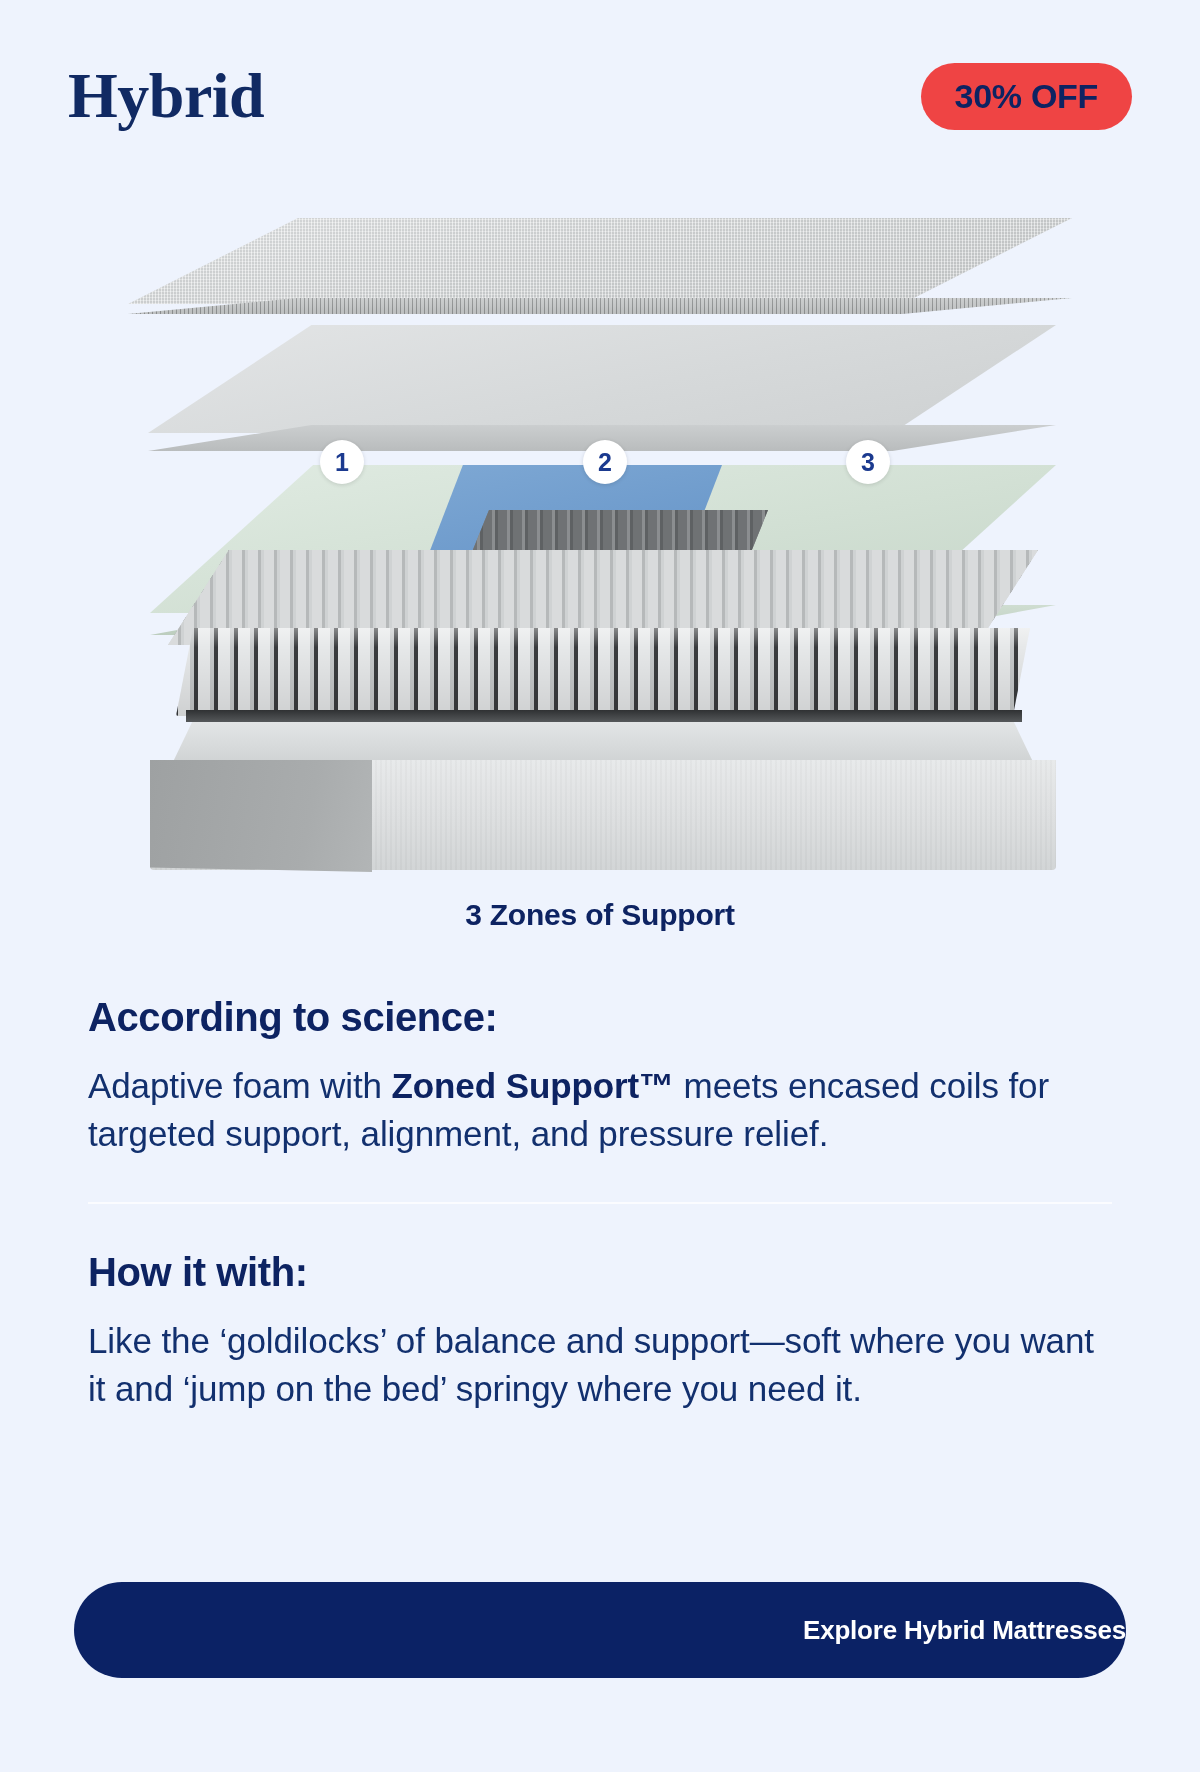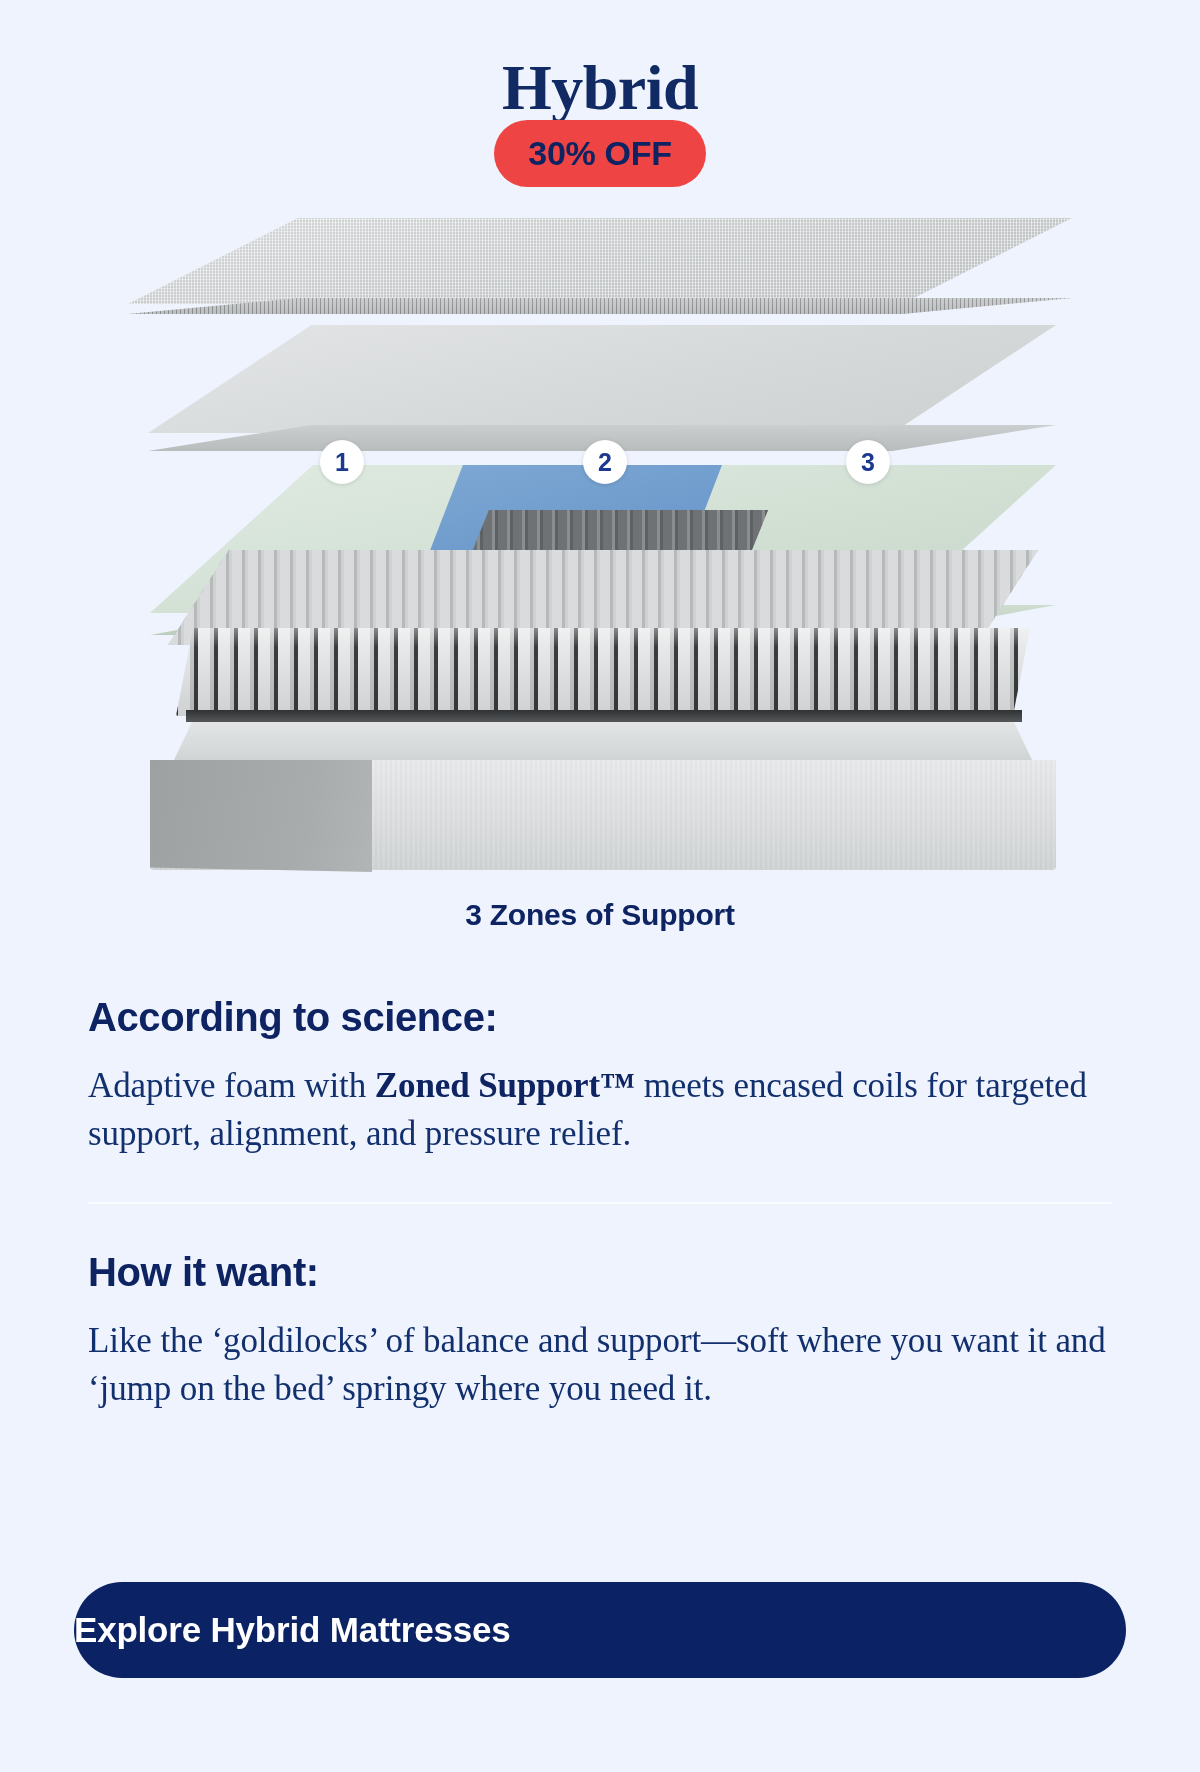--- a/index.html
+++ b/index.html
@@ -1,15 +1,15 @@
 <!DOCTYPE html>
 <html><head>
 <meta charset="utf-8">
 <style>
-  * { margin:0; padding:0; box-sizing:border-box;flex-direction:column; }
+  * { margin:0; padding:0; box-sizing:border-box; }
 
   html, body {
     width: 1200px;
     height: 1772px;
     background: #eef3fd;
   }
 
   body {
     font-family: "Liberation Sans", sans-serif;
     color: #0d2362;
@@ -286,21 +286,20 @@
     letter-spacing: -0.4px;
     margin-bottom: 22px;
   }
 
   .section-body {
     font-size: 35px;
     line-height: 1.37;
     color: #12306e;
     font-weight: 400;
     letter-spacing: -0.1px;
-    font-family: Liberation Serif, serif;
   }
 
   .section-body b {
     font-weight: 700;
     color: #0d2362;
   }
 
   .divider {
     height: 2px;
     background: #fbfcff;
@@ -318,25 +317,25 @@
 
   .cta-button {
     display: block;
     width: 100%;
     height: 96px;
     background: #0b2265;
     color: #ffffff;
     border: none;
     border-radius: 52px;
     font-family: "Liberation Sans", sans-serif;
-    font-size: 35px;
+    font-size: 26px;
     font-weight: 700;
     letter-spacing: -0.2px;
     cursor: pointer;
-    text-align: left;
+    text-align: right;
   }
 </style>
 </head>
 <body>
 
 <div class="header">
   <div class="brand-logo">Hybrid</div>
   <div class="promo-badge">30% OFF</div>
 </div>
 
@@ -382,21 +381,21 @@
 <div class="content">
 
   <div>
     <div class="section-heading">According to science:</div>
     <p class="section-body"><span>Adaptive foam with </span><b>Zoned Support™</b><span> meets encased coils for targeted support, alignment, and pressure relief.</span></p>
   </div>
 
   <hr class="divider">
 
   <div>
-    <div class="section-heading">How it want:</div>
+    <div class="section-heading">How it with:</div>
     <p class="section-body">Like the ‘goldilocks’ of balance and support—soft where you want it and ‘jump on the bed’ springy where you need it.</p>
   </div>
 
 </div>
 
 <div class="cta-wrap">
   <button class="cta-button">Explore Hybrid Mattresses</button>
 </div>
 
 </body></html>

